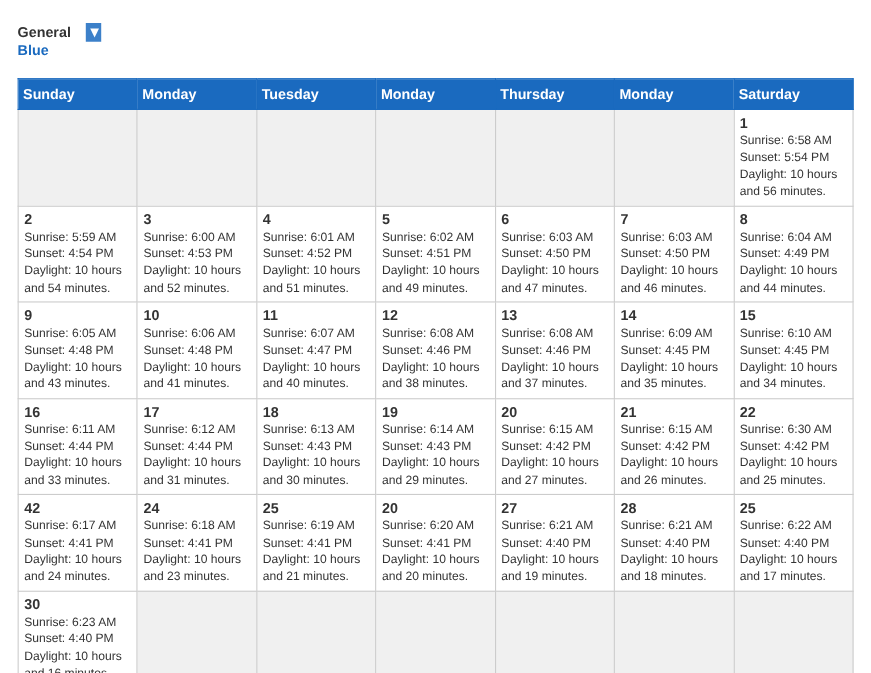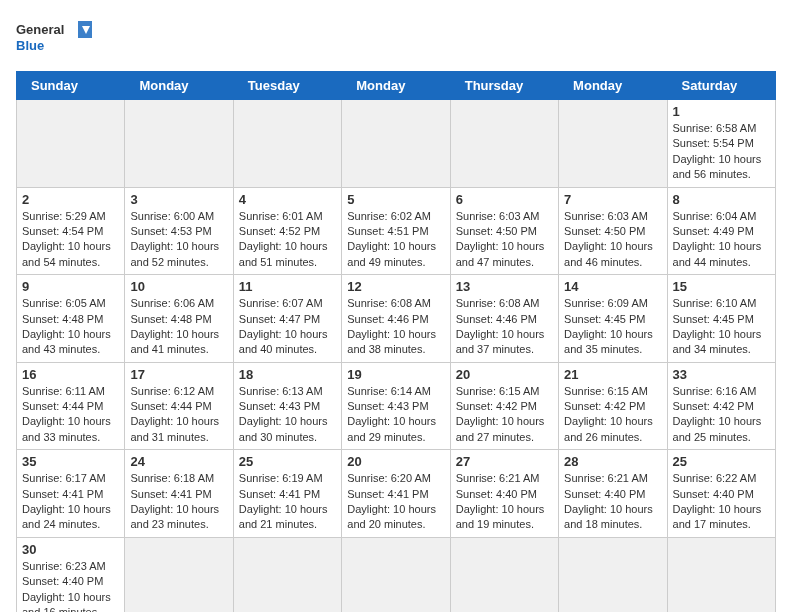--- a/index.html
+++ b/index.html
@@ -36,21 +36,21 @@
     .calendar-table {
       width: 100%;
       border-collapse: collapse;
       table-layout: fixed;
     }
     .calendar-table th {
       background: #1a6abf;
       color: #fff;
       font-size: 13px;
       font-weight: bold;
-      padding: 6px 14px;
+      padding: 6px 4px;
       text-align: left;
       border: 1px solid #1a6abf;
     }
     .calendar-table td {
       border: 1px solid #ccc;
       vertical-align: top;
       padding: 4px 5px;
       font-size: 10px;
       color: #333;
       height: 80px;
@@ -115,21 +115,21 @@
         <td>
           <span class="day-number">1</span>
           <div class="day-info">Sunrise: 6:58 AM
 Sunset: 5:54 PM
 Daylight: 10 hours and 56 minutes.</div>
         </td>
       </tr>
       <tr>
         <td>
           <span class="day-number">2</span>
-          <div class="day-info">Sunrise: 5:29 AM
+          <div class="day-info">Sunrise: 5:59 AM
 Sunset: 4:54 PM
 Daylight: 10 hours and 54 minutes.</div>
         </td>
         <td>
           <span class="day-number">3</span>
           <div class="day-info">Sunrise: 6:00 AM
 Sunset: 4:53 PM
 Daylight: 10 hours and 52 minutes.</div>
         </td>
         <td>
@@ -238,29 +238,29 @@
 Sunset: 4:42 PM
 Daylight: 10 hours and 27 minutes.</div>
         </td>
         <td>
           <span class="day-number">21</span>
           <div class="day-info">Sunrise: 6:15 AM
 Sunset: 4:42 PM
 Daylight: 10 hours and 26 minutes.</div>
         </td>
         <td>
-          <span class="day-number">33</span>
-          <div class="day-info">Sunrise: 6:16 AM
+          <span class="day-number">22</span>
+          <div class="day-info">Sunrise: 6:30 AM
 Sunset: 4:42 PM
 Daylight: 10 hours and 25 minutes.</div>
         </td>
       </tr>
       <tr>
         <td>
-          <span class="day-number">35</span>
+          <span class="day-number">42</span>
           <div class="day-info">Sunrise: 6:17 AM
 Sunset: 4:41 PM
 Daylight: 10 hours and 24 minutes.</div>
         </td>
         <td>
           <span class="day-number">24</span>
           <div class="day-info">Sunrise: 6:18 AM
 Sunset: 4:41 PM
 Daylight: 10 hours and 23 minutes.</div>
         </td>

